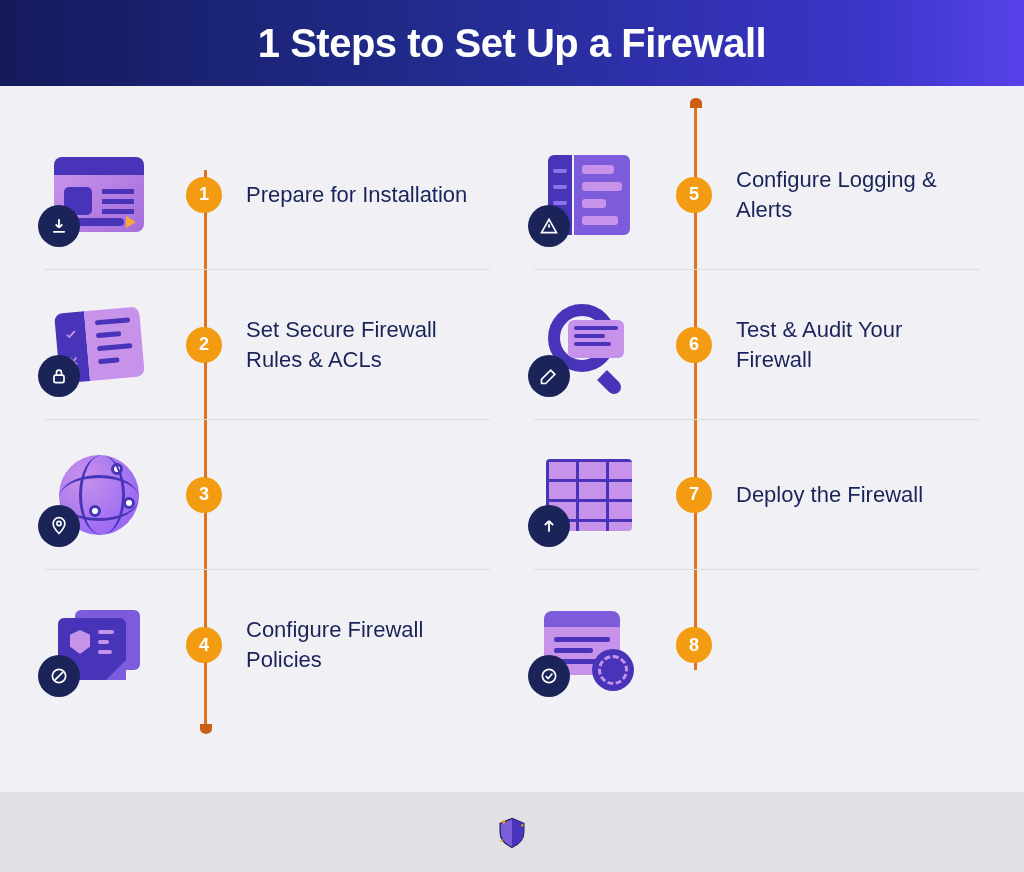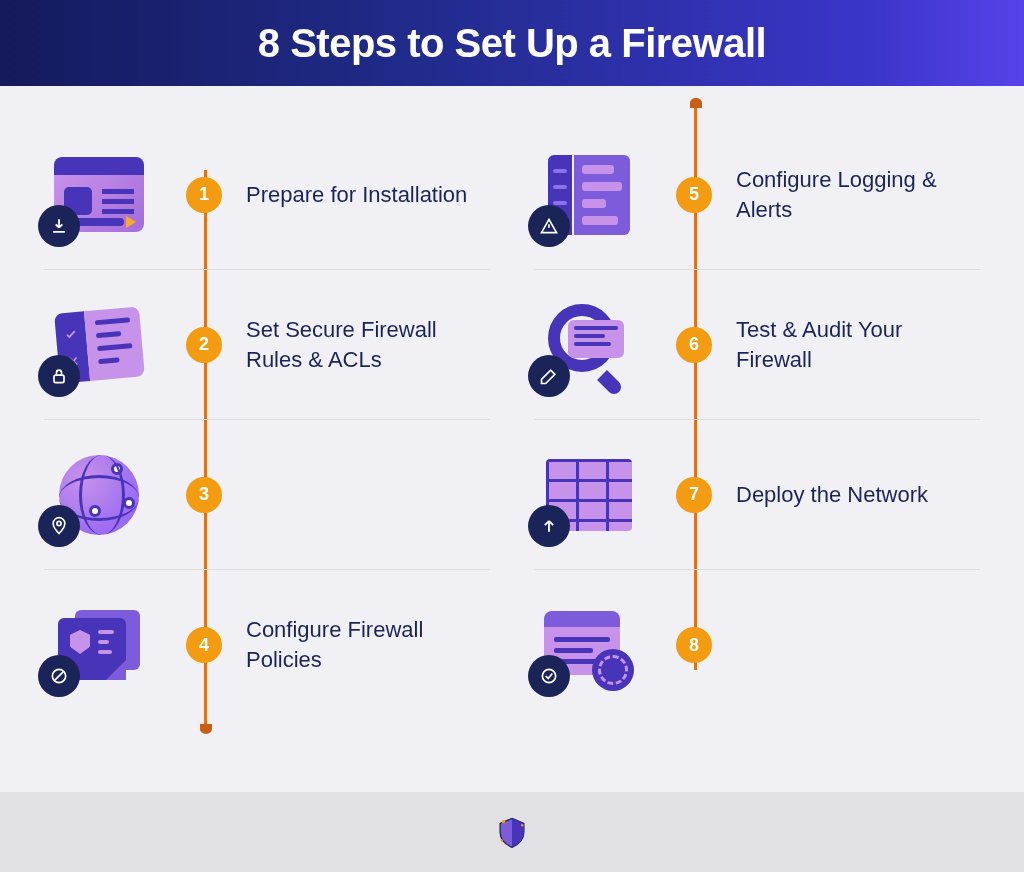--- a/index.html
+++ b/index.html
@@ -446,21 +446,21 @@
       position: absolute;
       inset: 6px;
       border: 3px dashed #c792ea;
       border-radius: 50%;
     }
   </style>
 </head>
 <body>
 
 <div class="header">
-  <h1 class="header-title">8 Steps to Set Up a Firewall</h1>
+  <h1 class="header-title">1 Steps to Set Up a Firewall</h1>
 </div>
 
 <div class="content">
 
   <div class="column column-left">
     <div class="timeline"></div>
     <div class="timeline-cap"></div>
 
     <div class="step">
       <div class="step-icon-wrap">
@@ -603,21 +603,21 @@
     <div class="step">
       <div class="step-icon-wrap">
         <div class="ico-wall"></div>
         <div class="badge">
           <svg viewBox="0 0 24 24" fill="none" stroke="#fff" stroke-width="2.2">
               <path d="M12 19V6m0 0l-5 5m5-5l5 5"></path>
             </svg>
         </div>
       </div>
       <div class="step-number">7</div>
-      <div class="step-text">Deploy the Network</div>
+      <div class="step-text">Deploy the Firewall</div>
     </div>
 
     <div class="step">
       <div class="step-icon-wrap">
         <div class="ico-gear-window">
           <div class="ico-gear-window-box">
               <div></div>
               <div style="width:70%"></div>
               <div style="width:85%"></div>
             </div>

